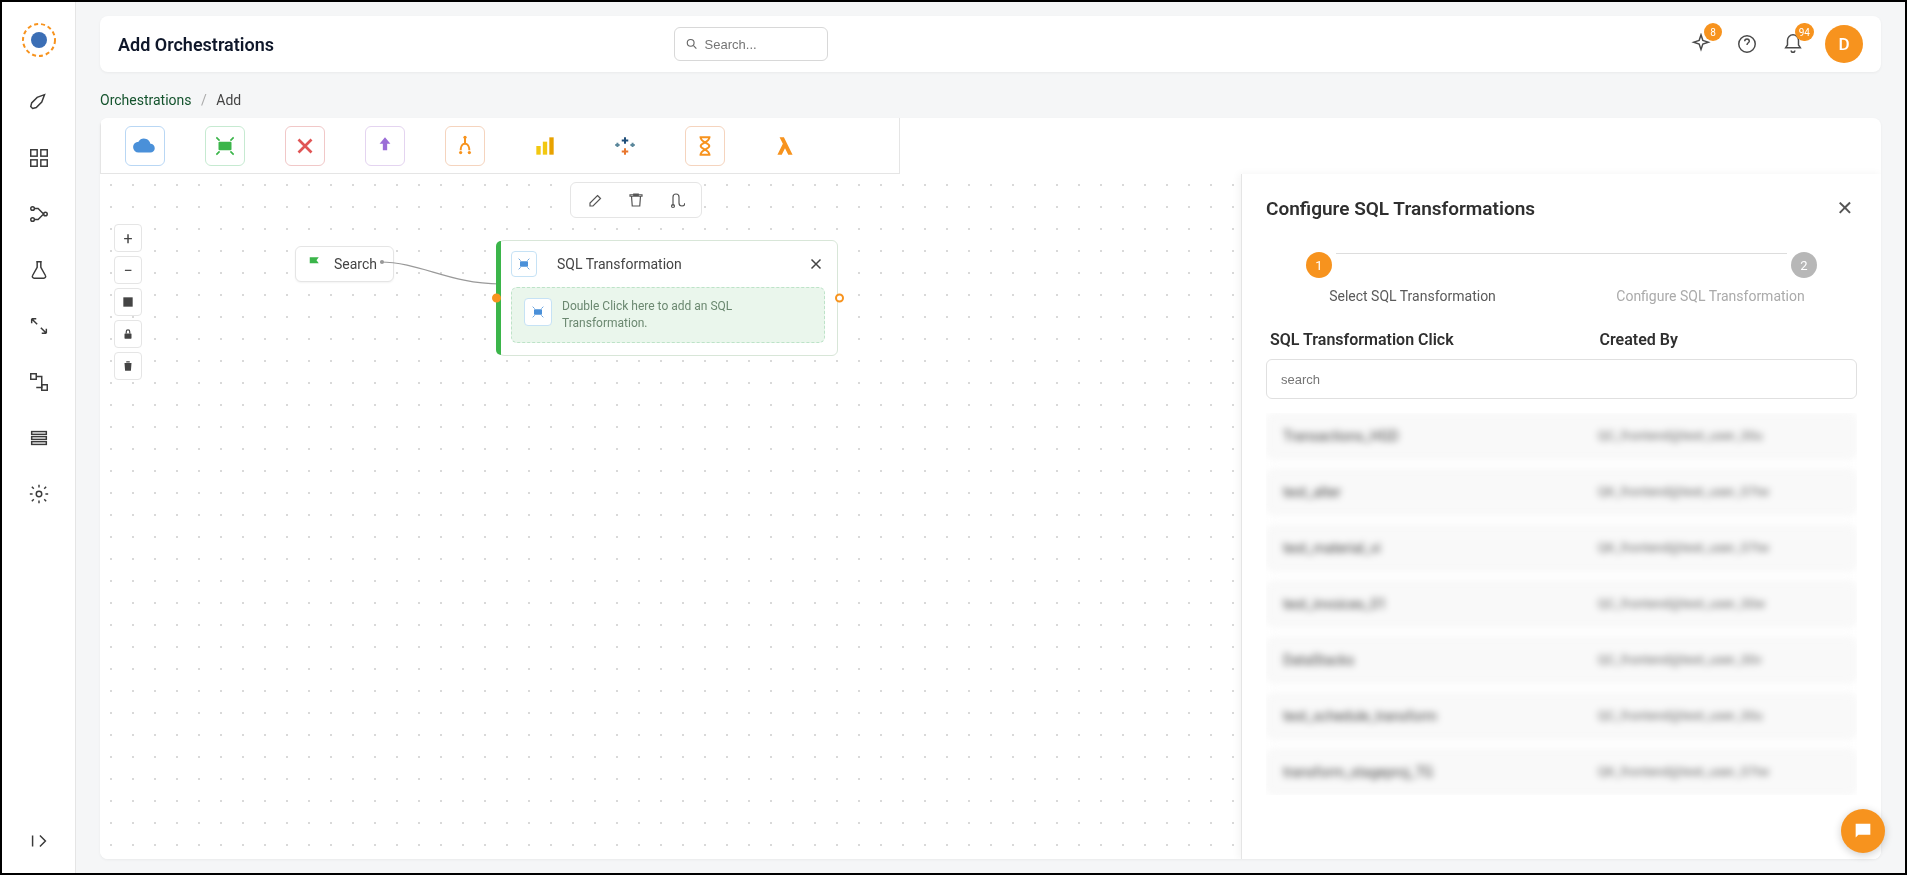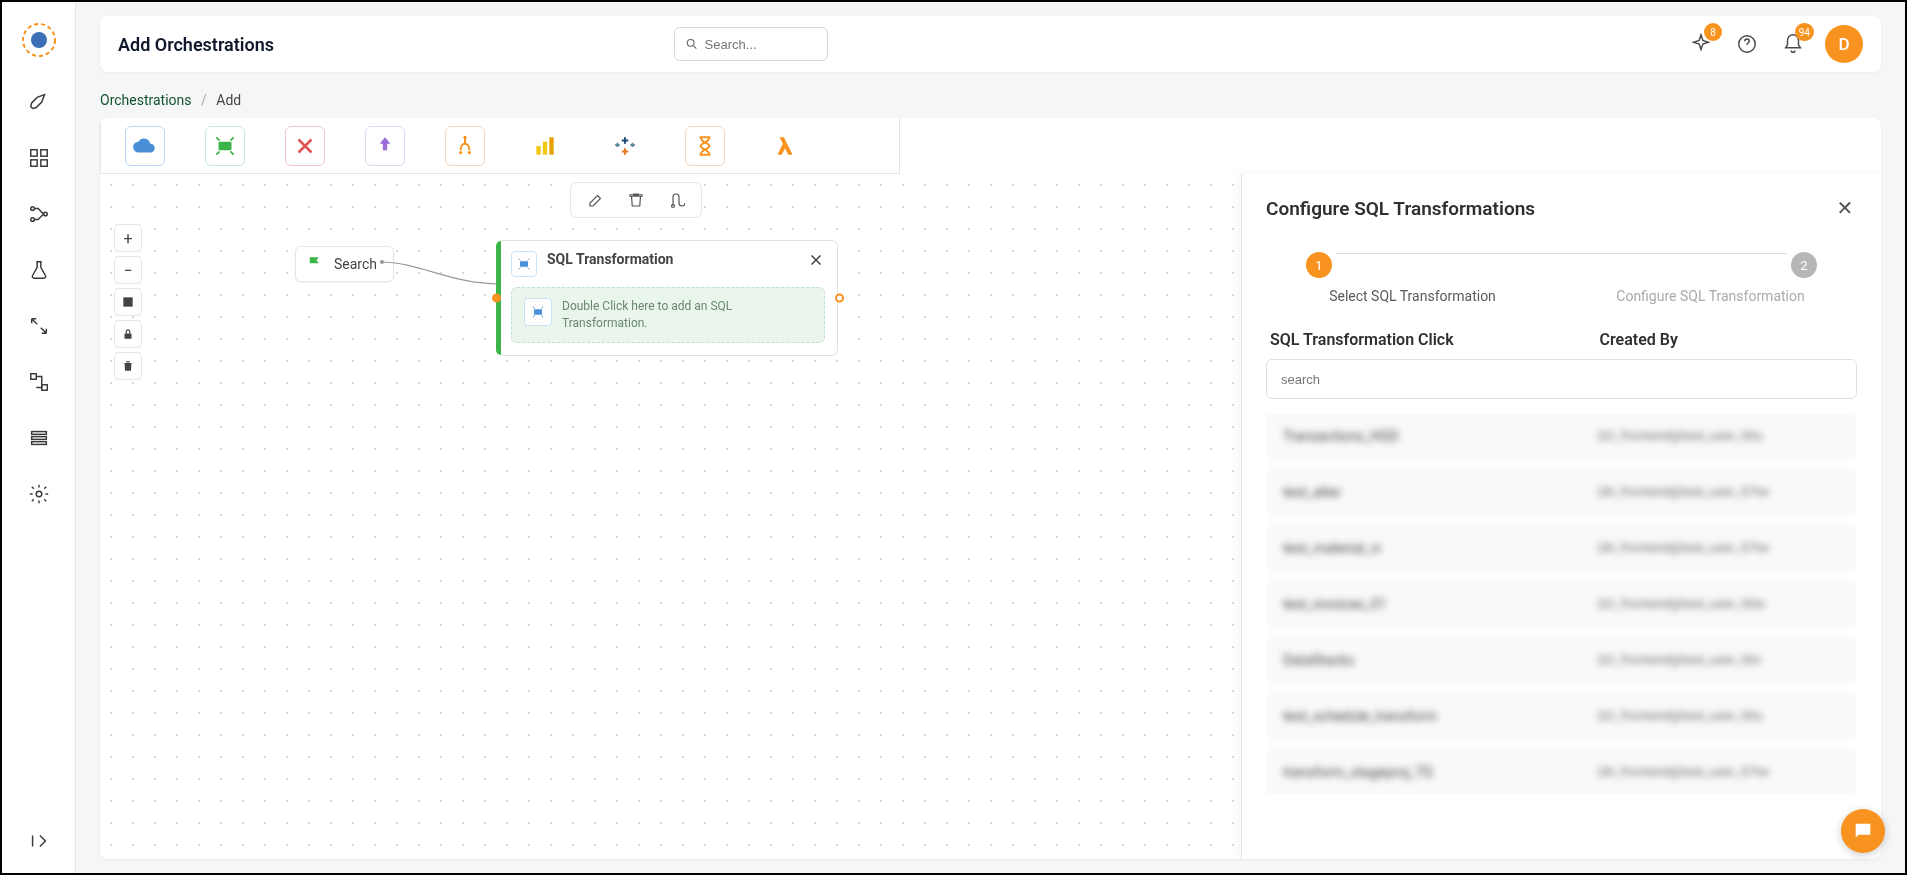--- a/index.html
+++ b/index.html
@@ -74,21 +74,21 @@
 .canvas-toolbar svg { width:18px; height:18px; stroke:#555; fill:none; stroke-width:1.6; }
 .zoom-controls { position:absolute; left:14px; top:50px; display:flex; flex-direction:column; gap:4px; }
 .zoom-controls .zc { width:28px; height:28px; background:#fff; border:1px solid #e5e5e5; border-radius:4px; display:flex; align-items:center; justify-content:center; cursor:pointer; font-size:16px; color:#444; }
 .zoom-controls .zc svg { width:14px; height:14px; stroke:#444; fill:#444; stroke-width:0; }
 .start-node { position:absolute; left:195px; top:72px; background:#fff; border:1px solid #e5e5e5; border-radius:6px; padding:8px 16px 8px 10px; display:flex; align-items:center; gap:10px; box-shadow:0 1px 2px rgba(0,0,0,0.05); }
 .start-node svg { width:18px; height:18px; fill:#3bb54a; }
 .start-node span { font-size:14px; color:#444; }
 .edge { position:absolute; left:280px; top:80px; width:125px; height:40px; }
 .sql-node { position:absolute; left:398px; top:66px; width:340px; background:#fff; border:1px solid #d8e6d8; border-radius:6px; }
 .sql-node .accent { position:absolute; left:-3px; top:0; bottom:0; width:5px; background:#3bb54a; border-top-left-radius:6px; border-bottom-left-radius:6px; }
-.sql-node-header { display:flex; align-items:flex-start; gap:10px; padding:10px 12px;font-weight:bold; }
+.sql-node-header { display:flex; align-items:center; gap:20px; padding:10px 12px; }
 .sql-node-header .icon-sq { width:26px; height:26px; border:1px solid #c6e2f5; border-radius:4px; display:flex; align-items:center; justify-content:center; }
 .sql-node-header .title { font-size:14px; color:#444; flex:1; }
 .sql-node-header .close { width:18px; height:18px; cursor:pointer; }
 .sql-node-body { margin:0 12px 12px 12px; border:1px dashed #bde3c8; background:#eaf6ec; border-radius:6px; padding:10px 12px; display:flex; gap:10px; align-items:flex-start; }
 .sql-node-body .icon-sq2 { width:28px; height:28px; border:1px solid #c6e2f5; border-radius:4px; display:flex; align-items:center; justify-content:center; background:#fff; flex-shrink:0; }
 .sql-node-body .hint { font-size:12px; color:#6b8870; line-height:1.4; }
 .conn-dot { position:absolute; width:9px; height:9px; border-radius:50%; background:#fff; border:2px solid #f7931e; }
 .conn-dot.l { left:-7px; top:50%; transform:translateY(-50%); background:#f7931e; }
 .conn-dot.r { right:-7px; top:50%; transform:translateY(-50%); }
 

